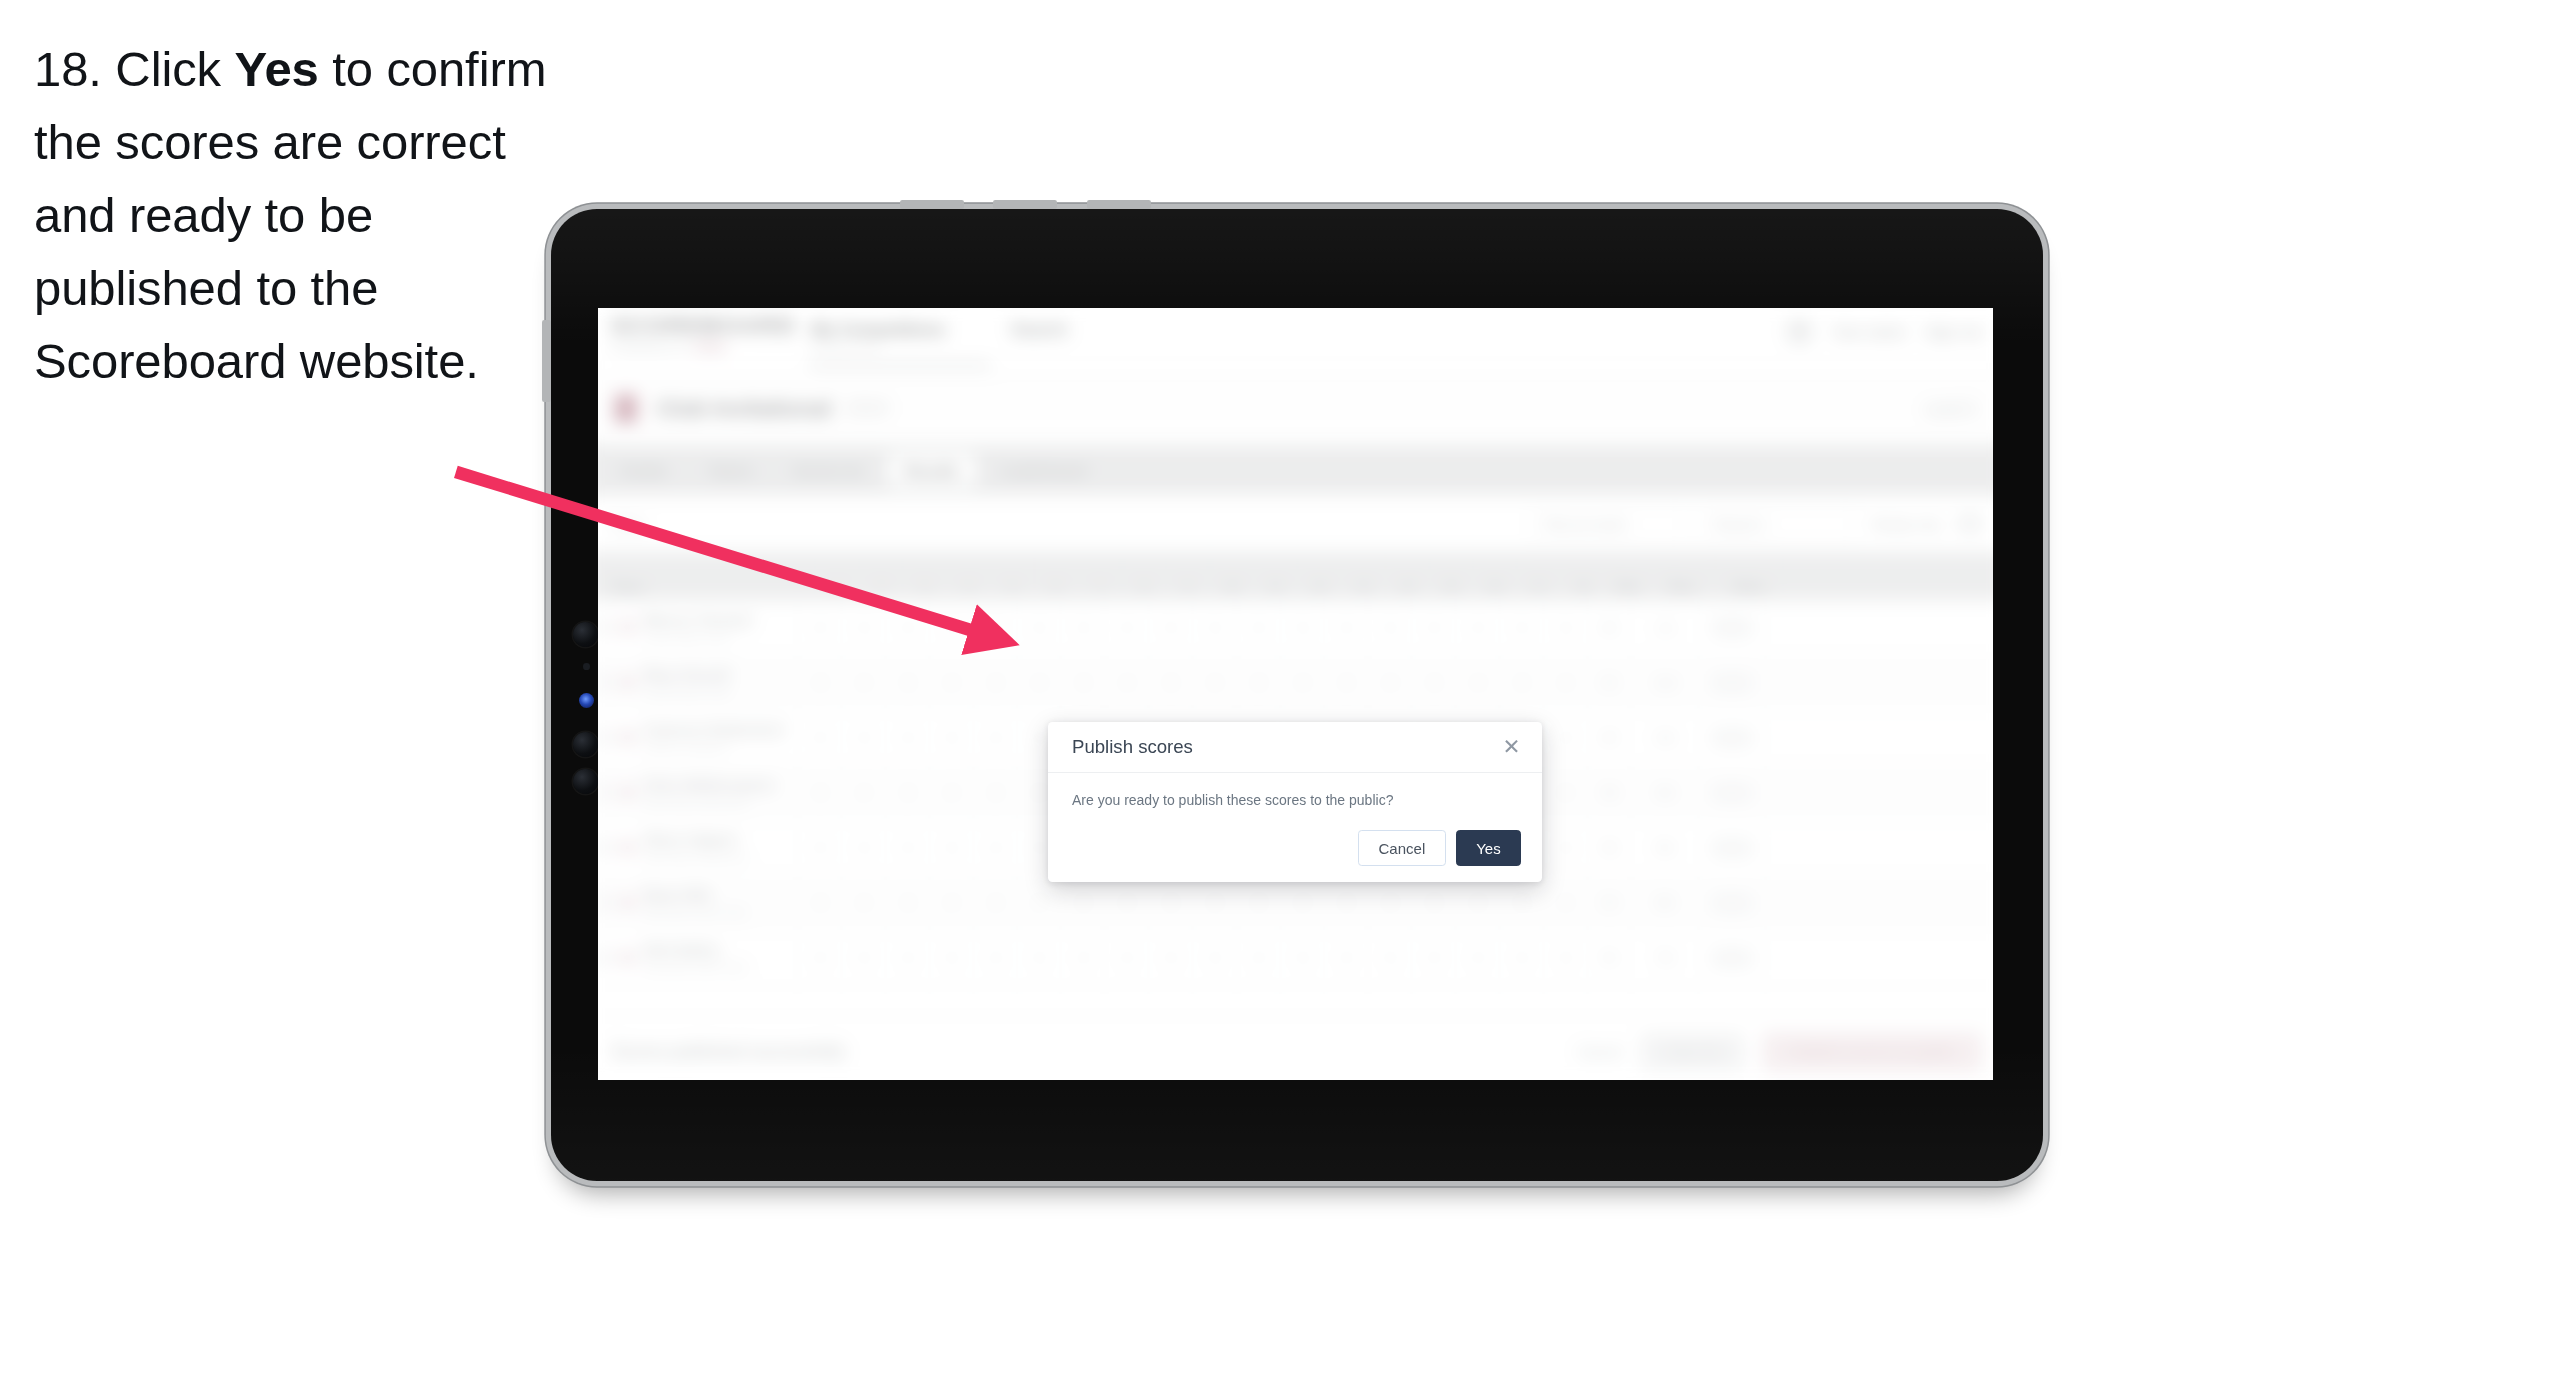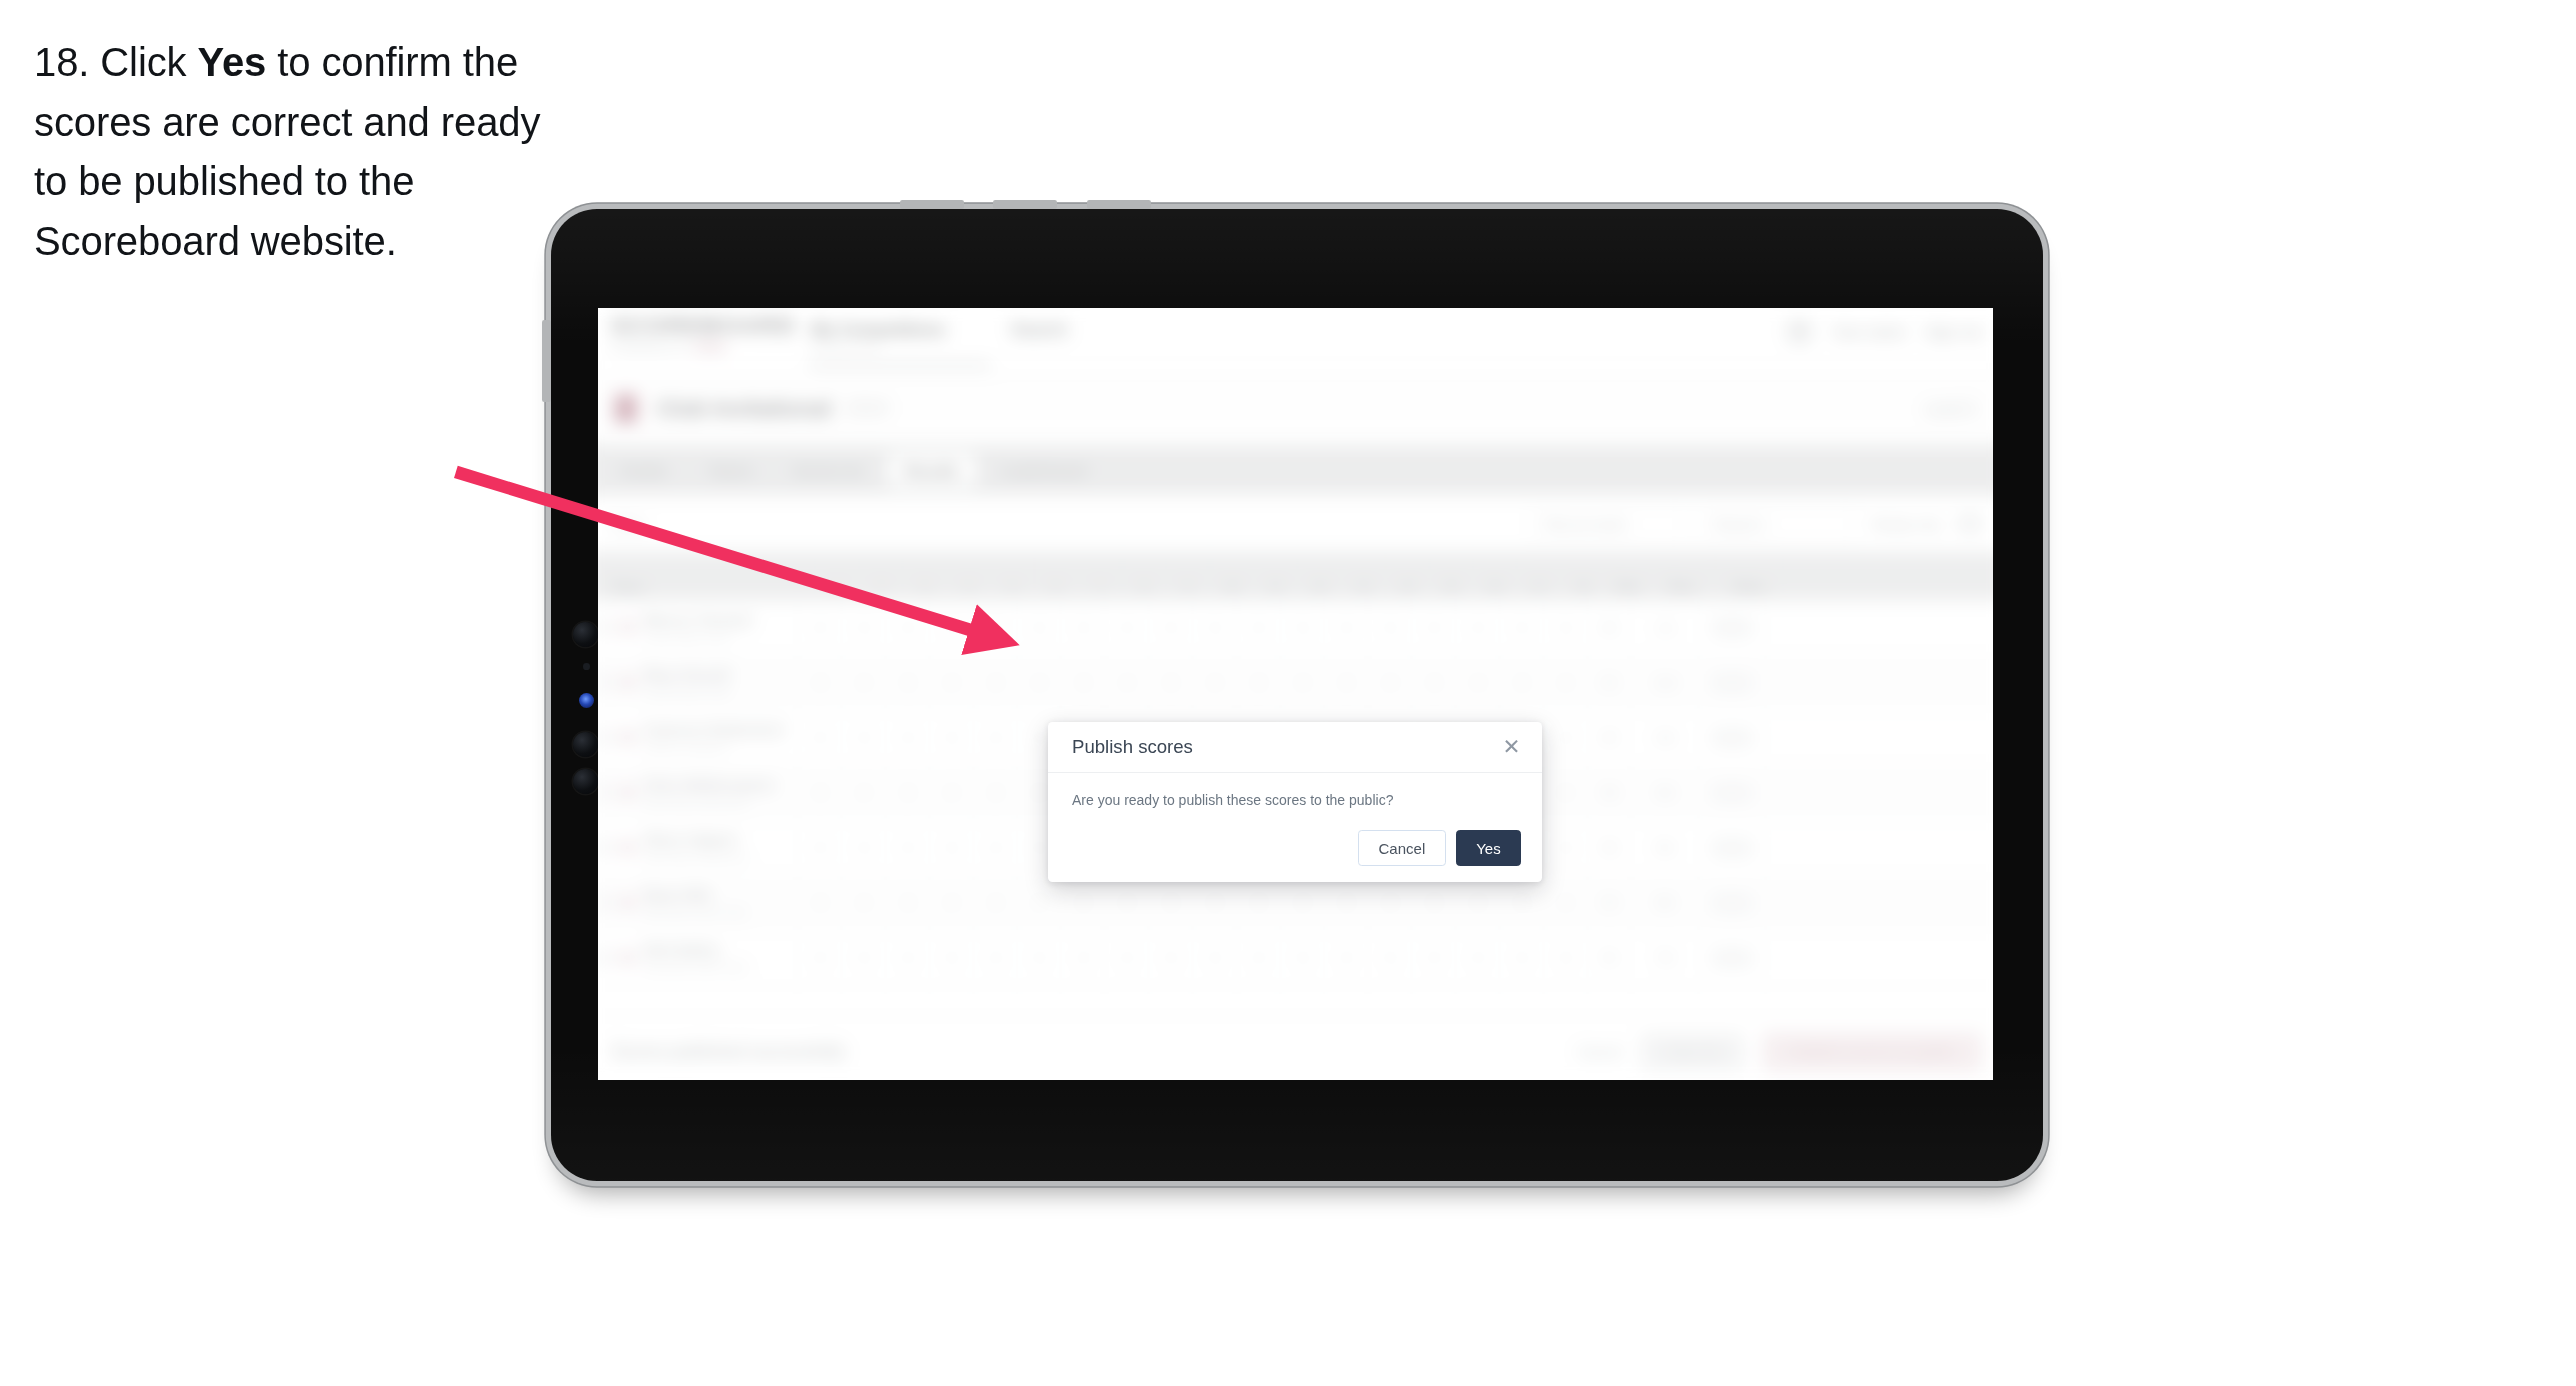--- a/index.html
+++ b/index.html
@@ -16,21 +16,21 @@
     font-family: "Liberation Sans", sans-serif;
     -webkit-font-smoothing: antialiased;
   }
 
   
   .instruction {
     position: absolute;
     left: 34px;
     top: 33px;
     width: 534px;
-    font-size: 40px;
+    font-size: 49px;
     line-height: 1.49;
     color: #111418;
     font-weight: 400;
     letter-spacing: -0.1px;
   }
   .instruction b { font-weight: 700; }
 
   
   .device {
     position: absolute;

